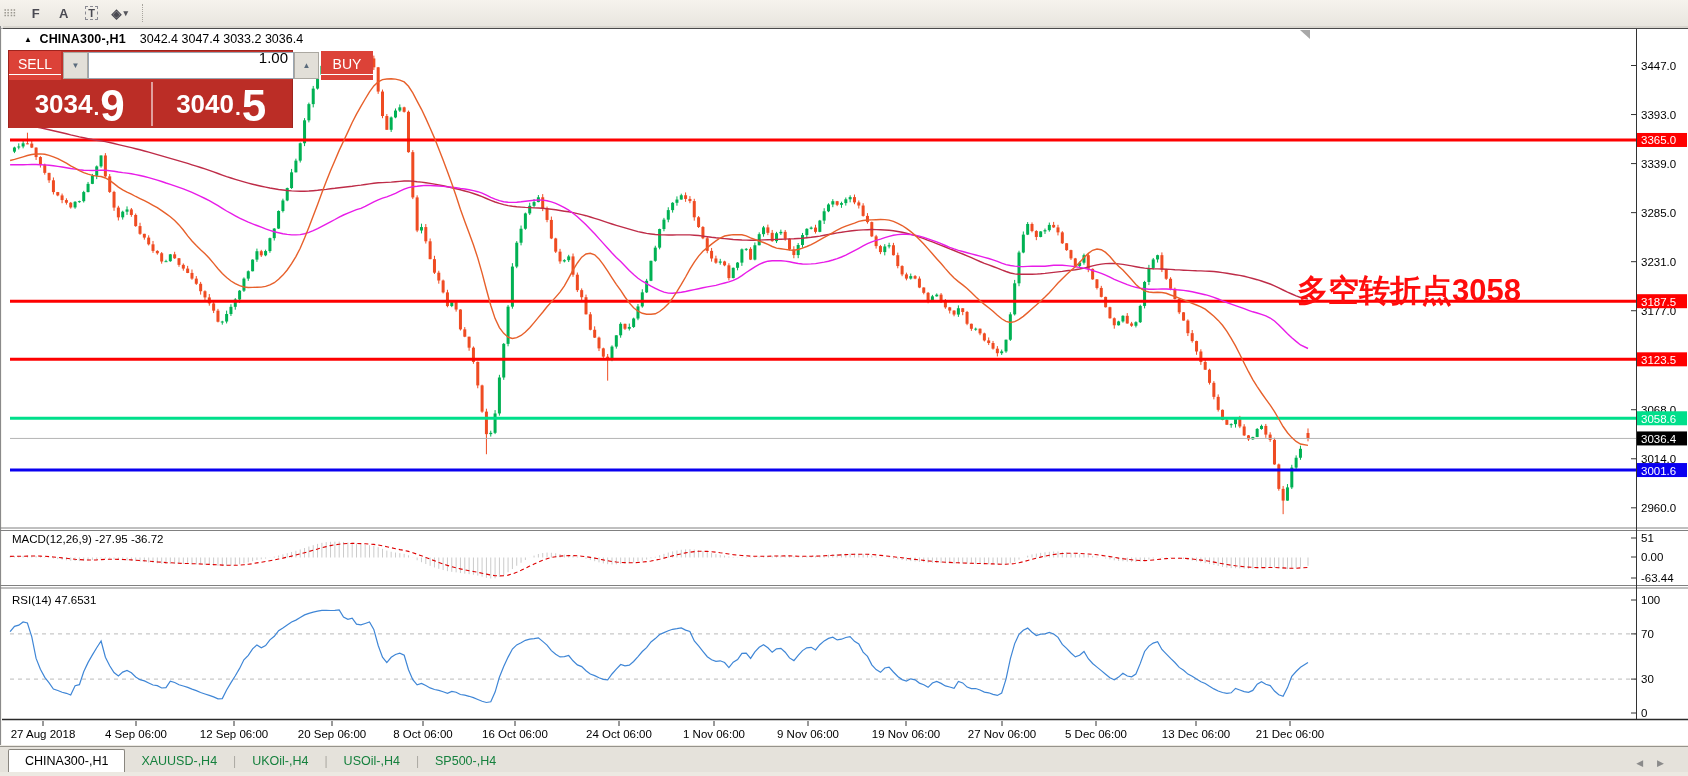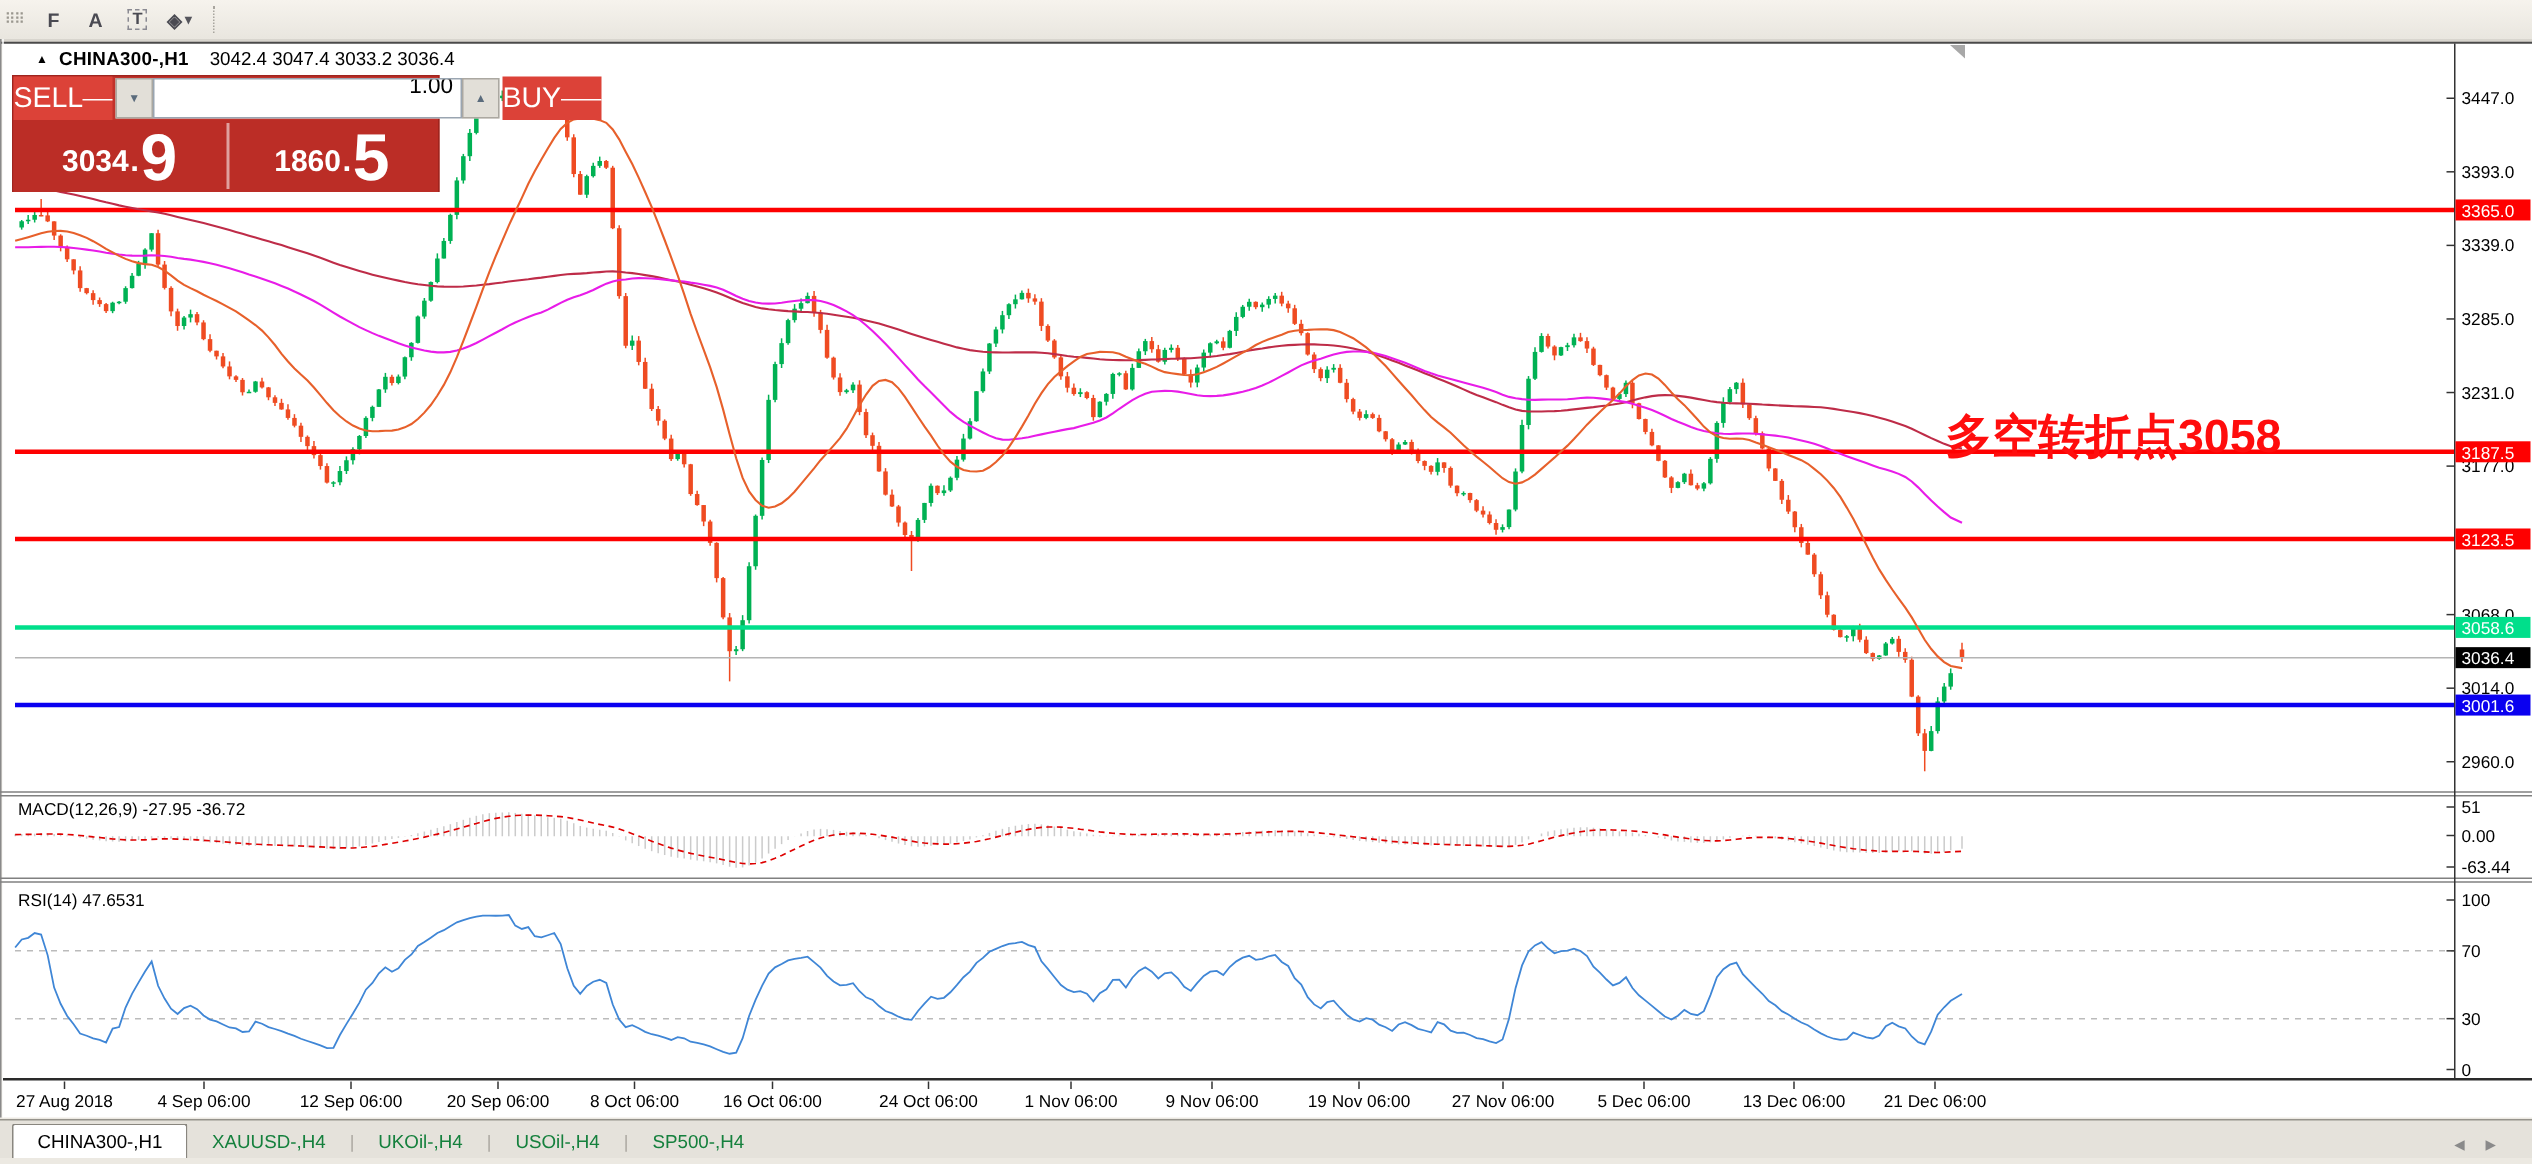--- a/index.html
+++ b/index.html
@@ -13,29 +13,29 @@
   .tb-sep{width:1px;height:18px;border-left:1px dotted #A8A59E;margin:0 8px;}
   .tf-btn{padding:2px 8px;font-size:12px;color:#33333A;margin:0 1px;border:1px solid transparent;border-radius:1px;}
   .tf-btn.active{background:#FBF9F5;border:1px solid #9C9992;box-shadow:inset 0 0 2px #CFCCc5;}
   
   #chart-title{position:absolute;left:12px;top:32px;z-index:5;font-size:12.5px;color:#000;margin-left:12px;}
   #chart-title .tri{font-size:8px;vertical-align:1px;margin-right:4px;}
   #chart-title .sym{font-weight:bold;letter-spacing:.2px;}
   
   #trade-panel{position:absolute;left:8px;top:50px;width:285px;height:78px;z-index:6;background:#C2322B;border:1px solid #9E241E;box-sizing:border-box;}
   #tp-top{display:flex;height:29px;}
-  .tp-btn{width:66px;background:#DC4238;color:#fff;font-size:19px;display:flex;align-items:center;justify-content:center;}
+  .tp-btn{width:66px;background:#DC4238;color:#fff;font-size:14px;display:flex;flex-direction:column;align-items:center;justify-content:center;}
   .tp-btn .ul{display:block;width:52px;height:1px;background:#fff;margin-top:2px;}
   #tp-spin{flex:1;display:flex;margin:1px 2px;}
   .sp-btn{width:23px;background:#E2DFD8;border:1px solid #ABA8A1;color:#5A6B7C;font-size:8px;display:flex;align-items:center;justify-content:center;}
   #vol-input{flex:1;border:1px solid #9AA5B1;background:#fff;color:#000;font-size:15px;text-align:right;padding:0 5px 16px 0;font-family:"Liberation Sans",sans-serif;}
   #tp-prices{position:relative;display:flex;height:48px;background:#BB2D26;}
   #tp-prices:before{content:"";position:absolute;left:50%;top:2px;bottom:2px;width:2px;background:rgba(255,255,255,.55);}
   .tp-price{width:50%;display:flex;align-items:flex-end;justify-content:center;color:#fff;padding-bottom:3px;box-sizing:border-box;}
-  .tp-price .main{font-size:20px;font-weight:bold;margin-bottom:5px;}
+  .tp-price .main{font-size:26px;font-weight:bold;margin-bottom:5px;}
   .tp-price .dot{font-size:21px;font-weight:bold;margin:0 1px 5px 1px;}
   .tp-price .big{font-size:44px;font-weight:bold;line-height:38px;}
   
   #annotation{position:absolute;left:1297px;top:239px;z-index:4;font-size:31px;font-weight:bold;font-family:"Liberation Sans",sans-serif;}
   
   #tabbar{position:absolute;left:0;top:746px;width:1688px;height:25px;background:#E5E2DB;border-top:1px solid #96938C;display:flex;align-items:flex-end;z-index:5;}
   .tab{position:relative;padding:3px 16px 4px 16px;font-size:12.5px;color:#15803d;white-space:nowrap;}
   .tab.active{background:#FFFFFF;color:#000;border:1px solid #89867F;border-bottom:none;margin-left:8px;margin-bottom:0;padding-top:4px;border-radius:2px 2px 0 0;}
   .tab-div{color:#ABA8A1;font-size:12px;padding-bottom:4px;}
   #tab-nav{position:absolute;right:10px;bottom:4px;color:#8A8A8A;font-size:9px;letter-spacing:14px;}
@@ -93,21 +93,21 @@
           <span class="ul"></span>
       </div>
     </div>
     <div id="tp-prices">
       <div class="tp-price">
         <span class="main">3034</span>
           <span class="dot">.</span>
           <span class="big">9</span>
       </div>
       <div class="tp-price">
-        <span class="main">1860</span>
+        <span class="main">3040</span>
           <span class="dot">.</span>
           <span class="big">5</span>
       </div>
     </div>
   </div>
 
   <div id="annotation" style="color: rgb(255, 13, 13); margin-top: 31px;">多空转折点3058</div>
 
   <svg id="chart-svg" width="1688" height="776" viewBox="0 0 1688 776" style="position:absolute;left:0;top:0;z-index:1;">
       <rect x="2" y="28" width="1686" height="717" fill="#FFFFFF"></rect>

